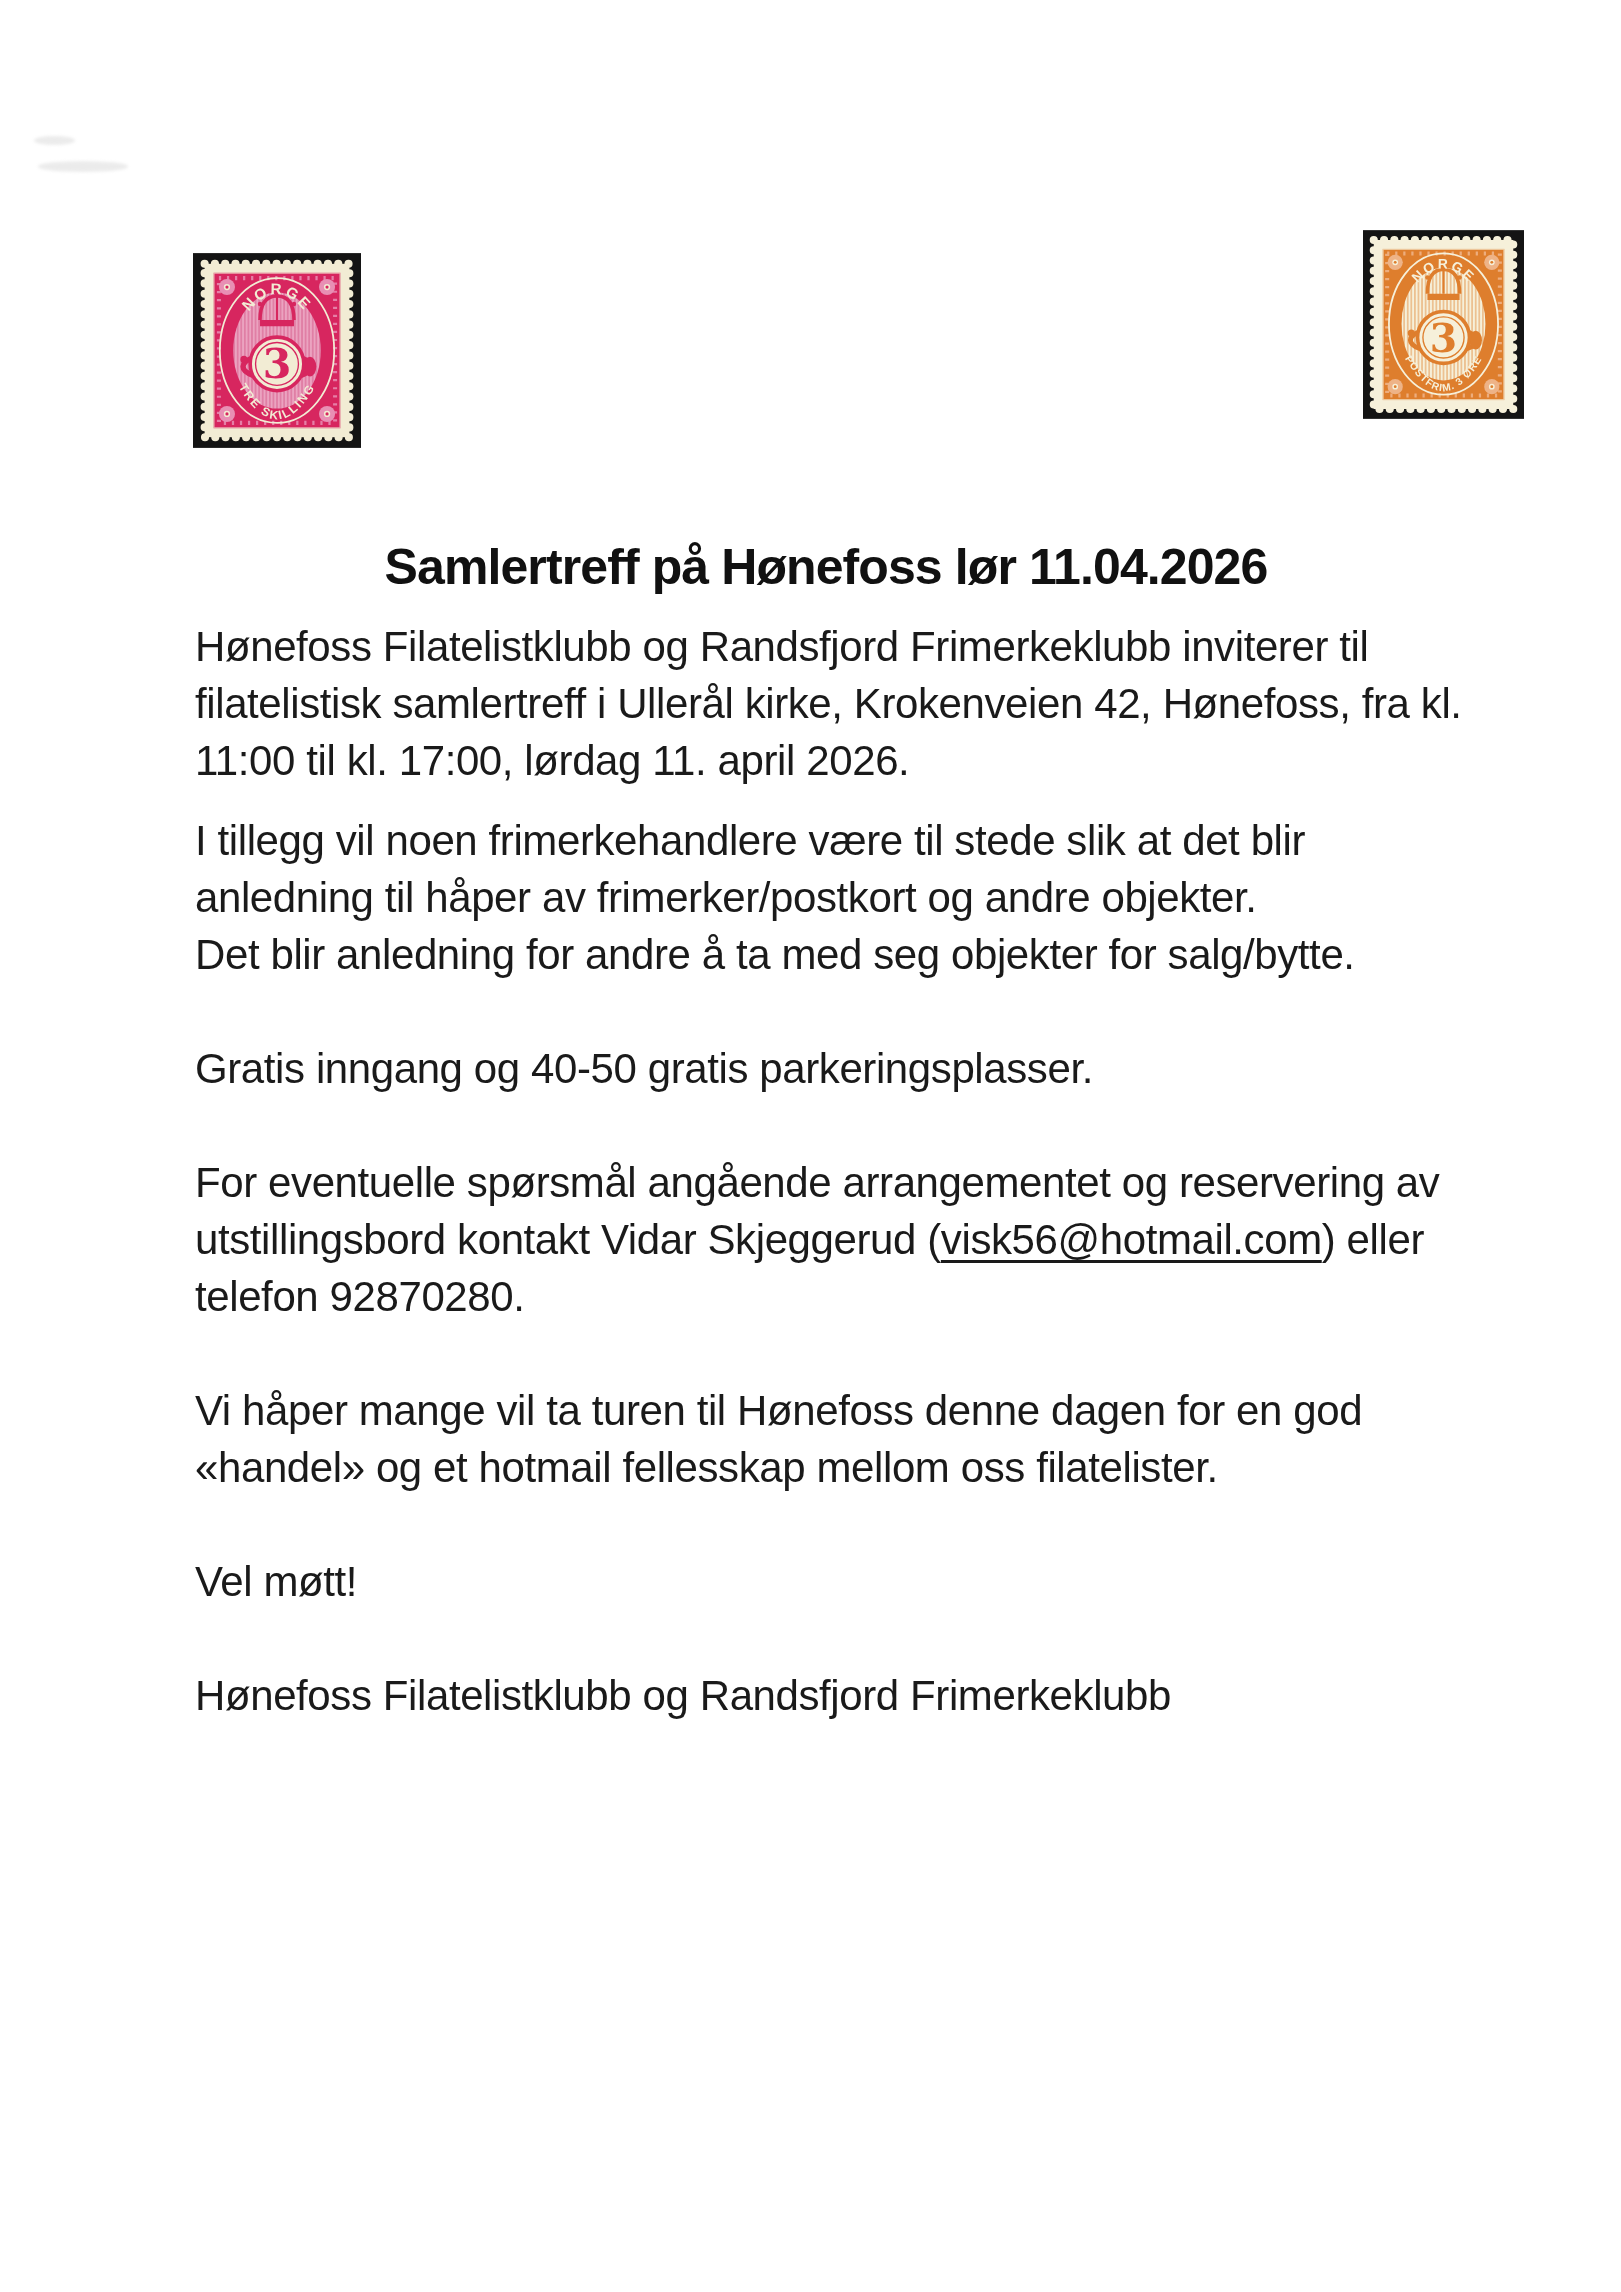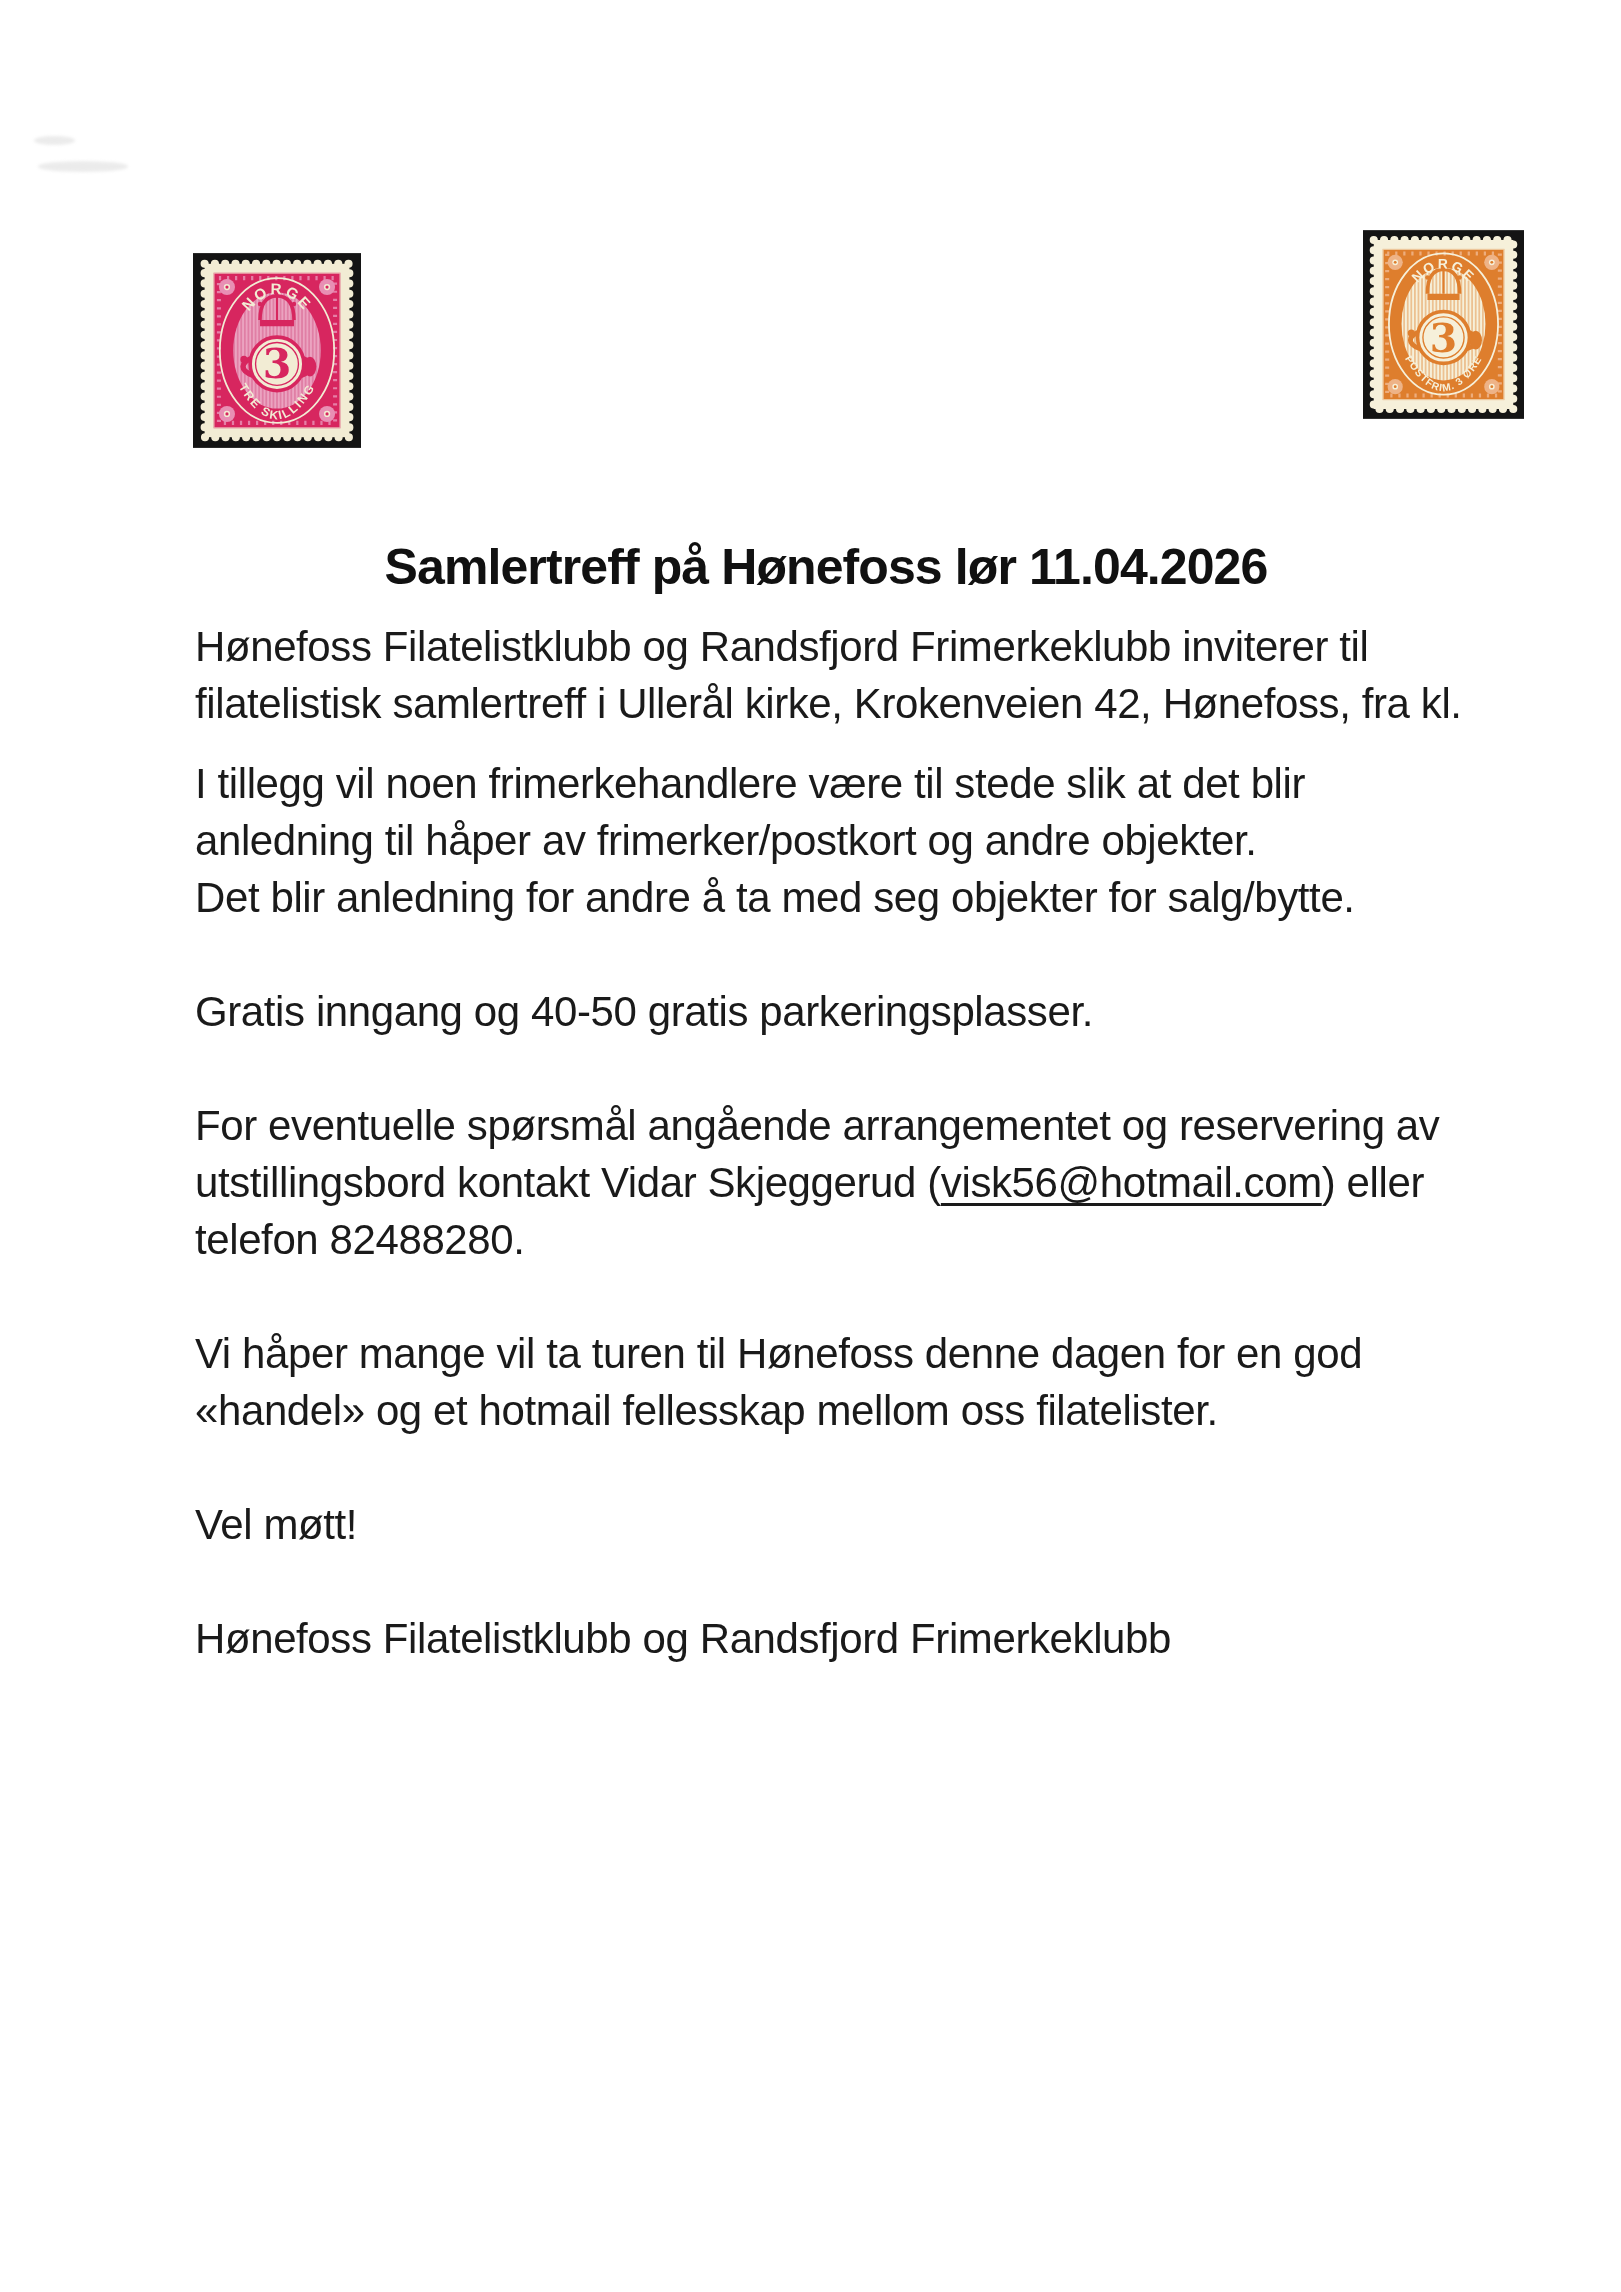--- a/index.html
+++ b/index.html
@@ -190,37 +190,38 @@
     </text>
   </svg>
 
   <h1 class="title">Samlertreff på Hønefoss lør 11.04.2026</h1>
 
   <div class="content">
 
     <p class="tight">
       <span class="ln">Hønefoss Filatelistklubb og Randsfjord Frimerkeklubb inviterer til</span>
       <span class="ln">filatelistisk samlertreff i Ullerål kirke, Krokenveien 42, Hønefoss, fra kl.</span>
+      <span class="ln">11:00 til kl. 17:00, lørdag 11. april 2026.</span>
     </p>
 
 
     <p>
       <span class="ln">I tillegg vil noen frimerkehandlere være til stede slik at det blir</span>
       <span class="ln">anledning til håper av frimerker/postkort og andre objekter.</span>
       <span class="ln">Det blir anledning for andre å ta med seg objekter for salg/bytte.</span>
     </p>
 
     <p>
       <span class="ln">Gratis inngang og 40-50 gratis parkeringsplasser.</span>
     </p>
 
     <p>
       <span class="ln">For eventuelle spørsmål angående arrangementet og reservering av</span>
       <span class="ln"><span>utstillingsbord kontakt Vidar Skjeggerud (</span><span class="email">visk56@hotmail.com</span><span>) eller</span></span>
-      <span class="ln">telefon 82488280.</span>
+      <span class="ln">telefon 92870280.</span>
     </p>
 
     <p>
       <span class="ln">Vi håper mange vil ta turen til Hønefoss denne dagen for en god</span>
       <span class="ln">«handel» og et hotmail fellesskap mellom oss filatelister.</span>
     </p>
 
     <p class="center">
       <span class="ln">Vel møtt!</span>
     </p>

